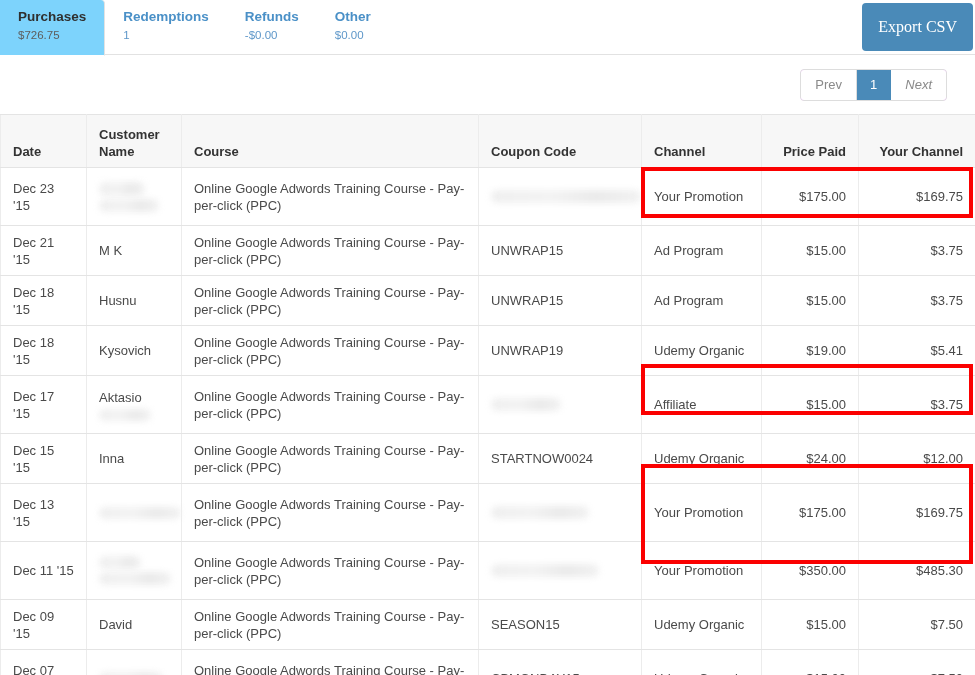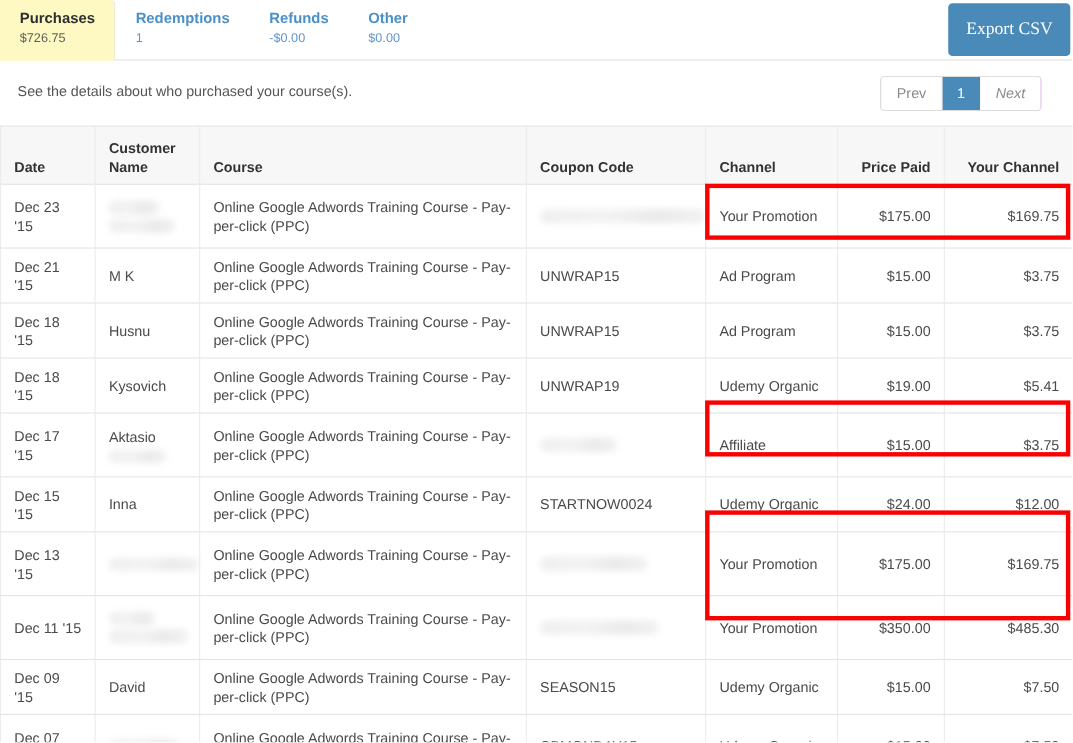--- a/index.html
+++ b/index.html
@@ -48,21 +48,21 @@
   .tab .t-value {
     display: block;
     font-size: 11.5px;
     line-height: 16px;
     padding: 2px 18px 0 18px;
     white-space: nowrap;
   }
   .tab.inactive .t-label { color: #4a90c7; font-weight: bold; }
   .tab.inactive .t-value { color: #5e97c9; }
   .tab.active {
-    background: #fef9c3;
+    background: #7dd3fc;
     border: 1px solid #e2e2e2;
     border-bottom: 1px solid #ffffff;
     border-top: none;
     border-left: none;
     border-radius: 0 4px 0 0;
     height: 56px;
     z-index: 3;
     margin-left: 0;
   }
   .tab.active .t-label { color: #2f2f2f; font-weight: bold; }
@@ -208,21 +208,20 @@
         </div>
         <div class="tab inactive" id="tab3">
           <span class="t-label">Other</span>
           <span class="t-value">$0.00</span>
         </div>
       </div>
     <button class="export-btn" id="export-btn">Export CSV</button>
   </div>
 
   <div class="descrow">
-    <div class="desc-text">See the details about who purchased your course(s).</div>
     <div class="pager">
       <div class="pg">Prev</div>
       <div class="pg current">1</div>
       <div class="pg">Next</div>
     </div>
   </div>
 
   <table class="grid">
     <colgroup>
       <col class="c-date">

